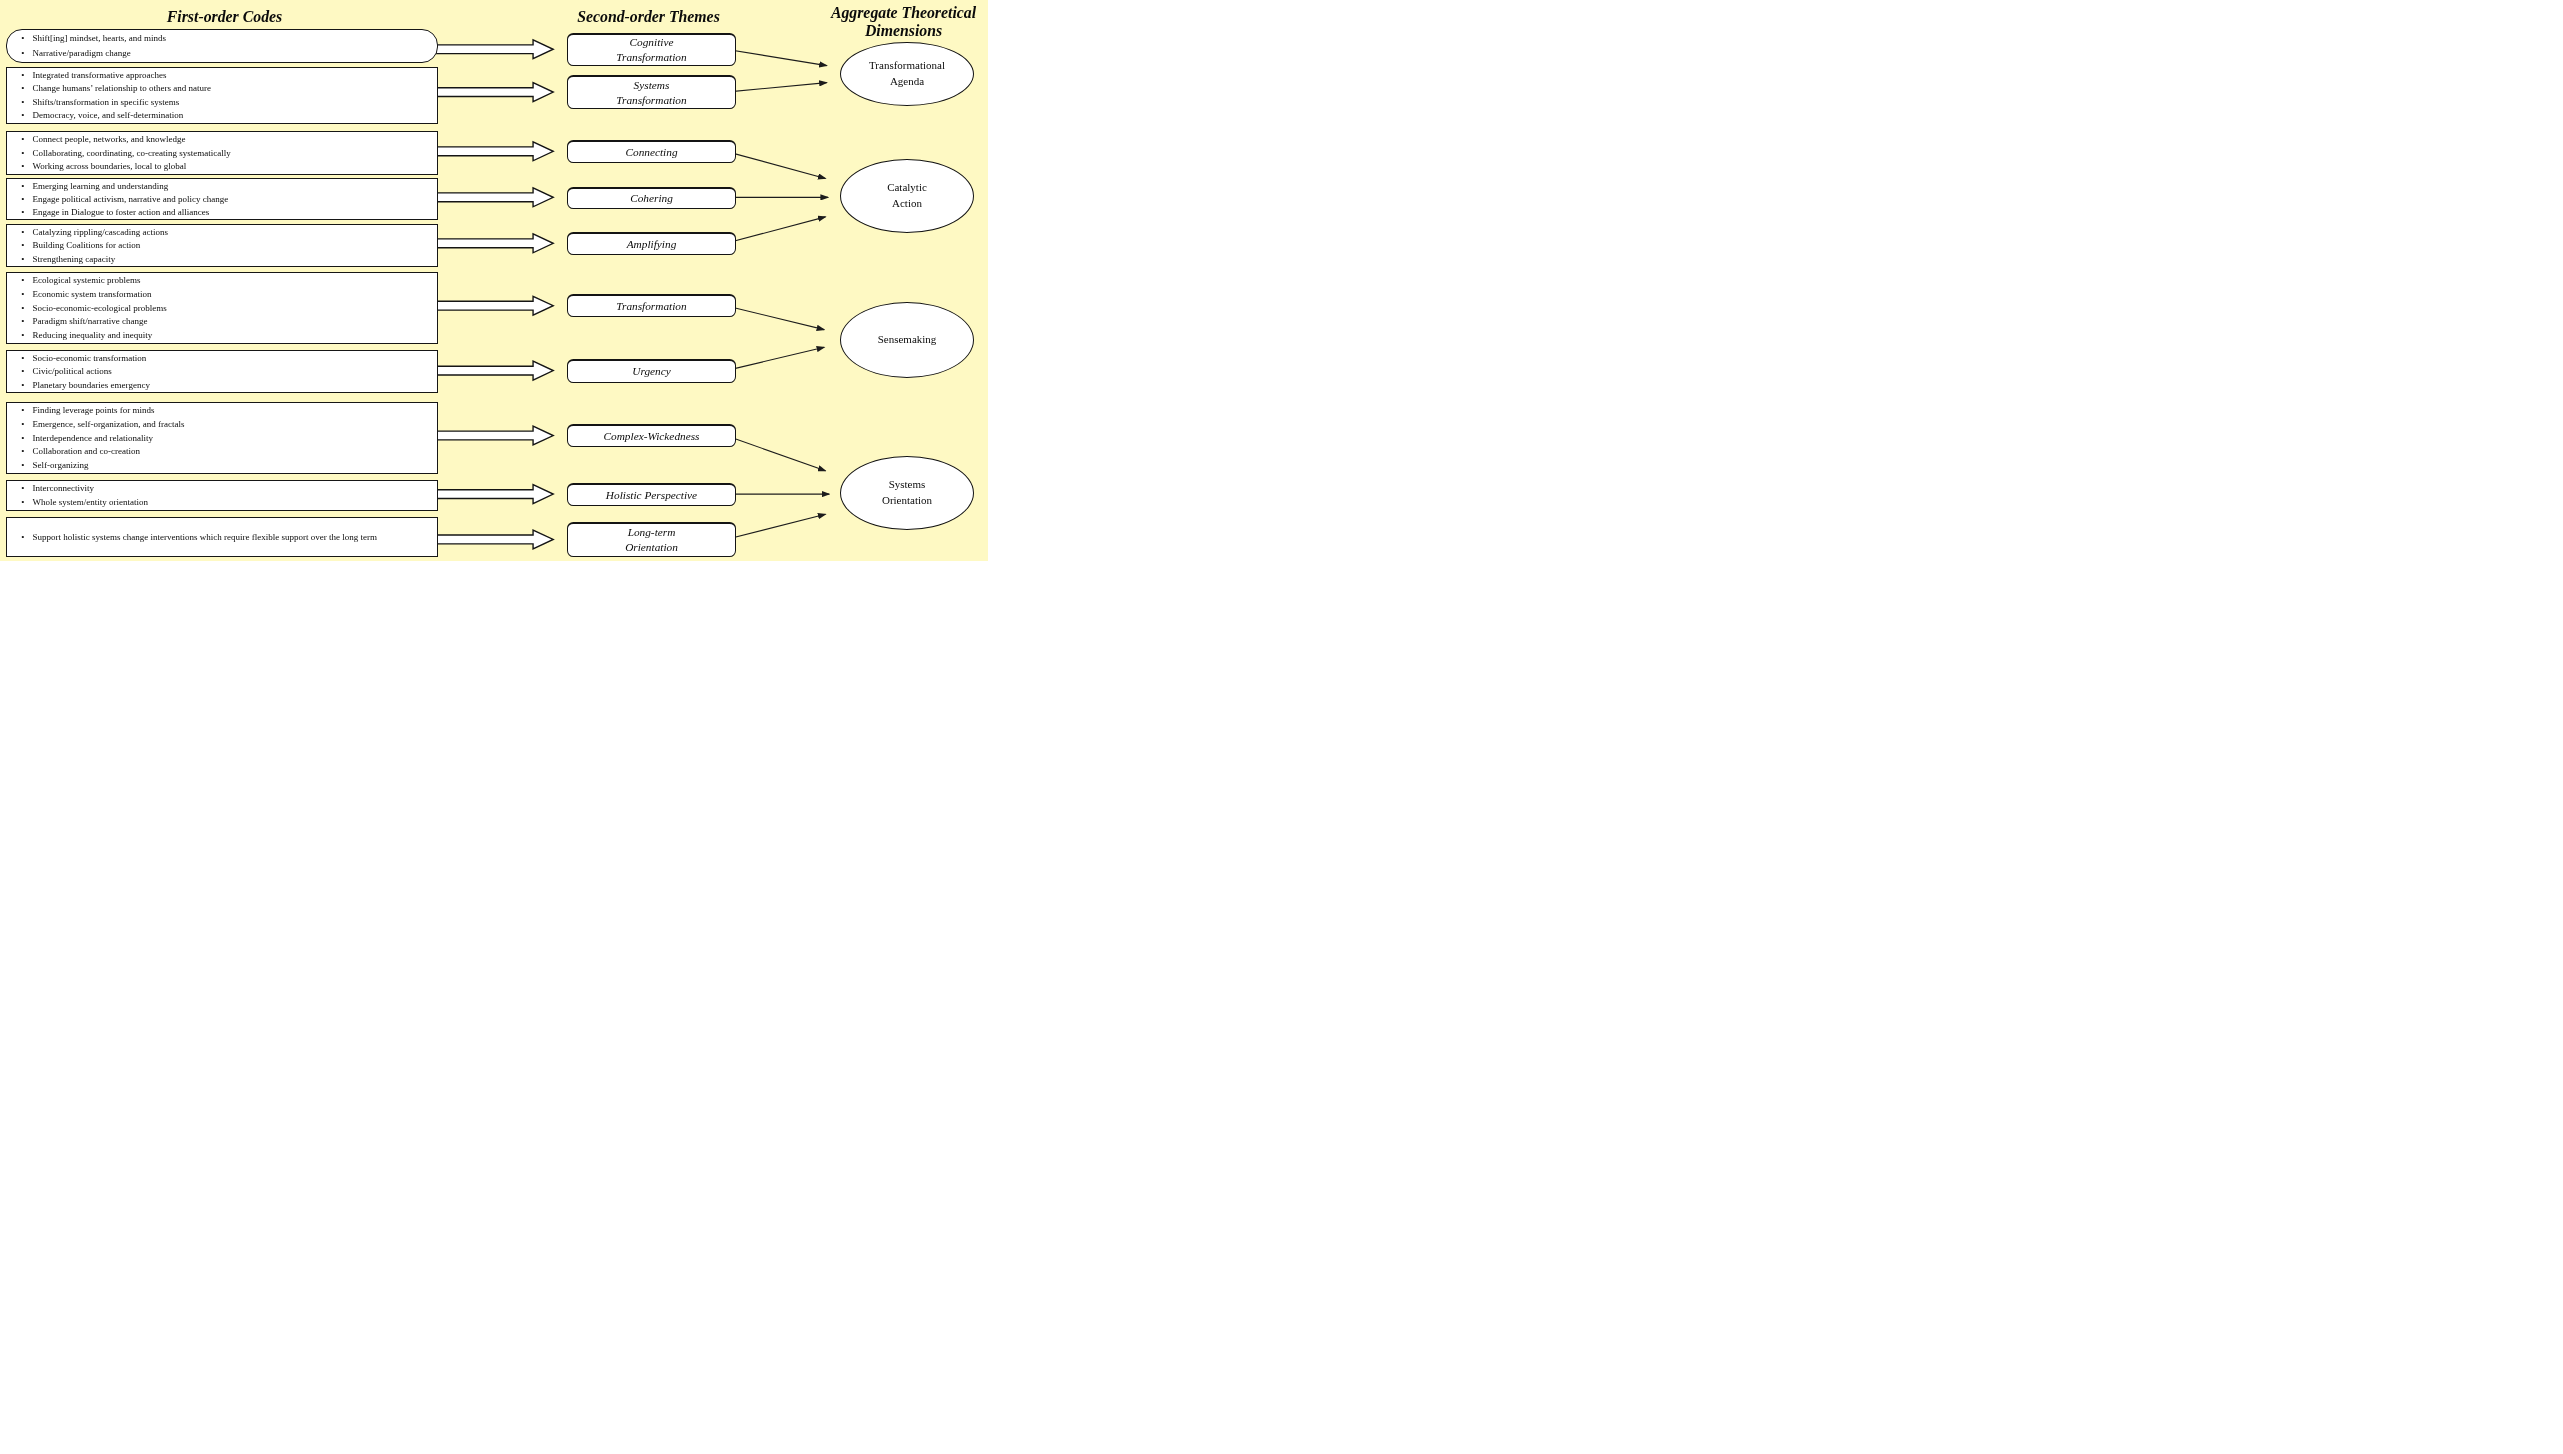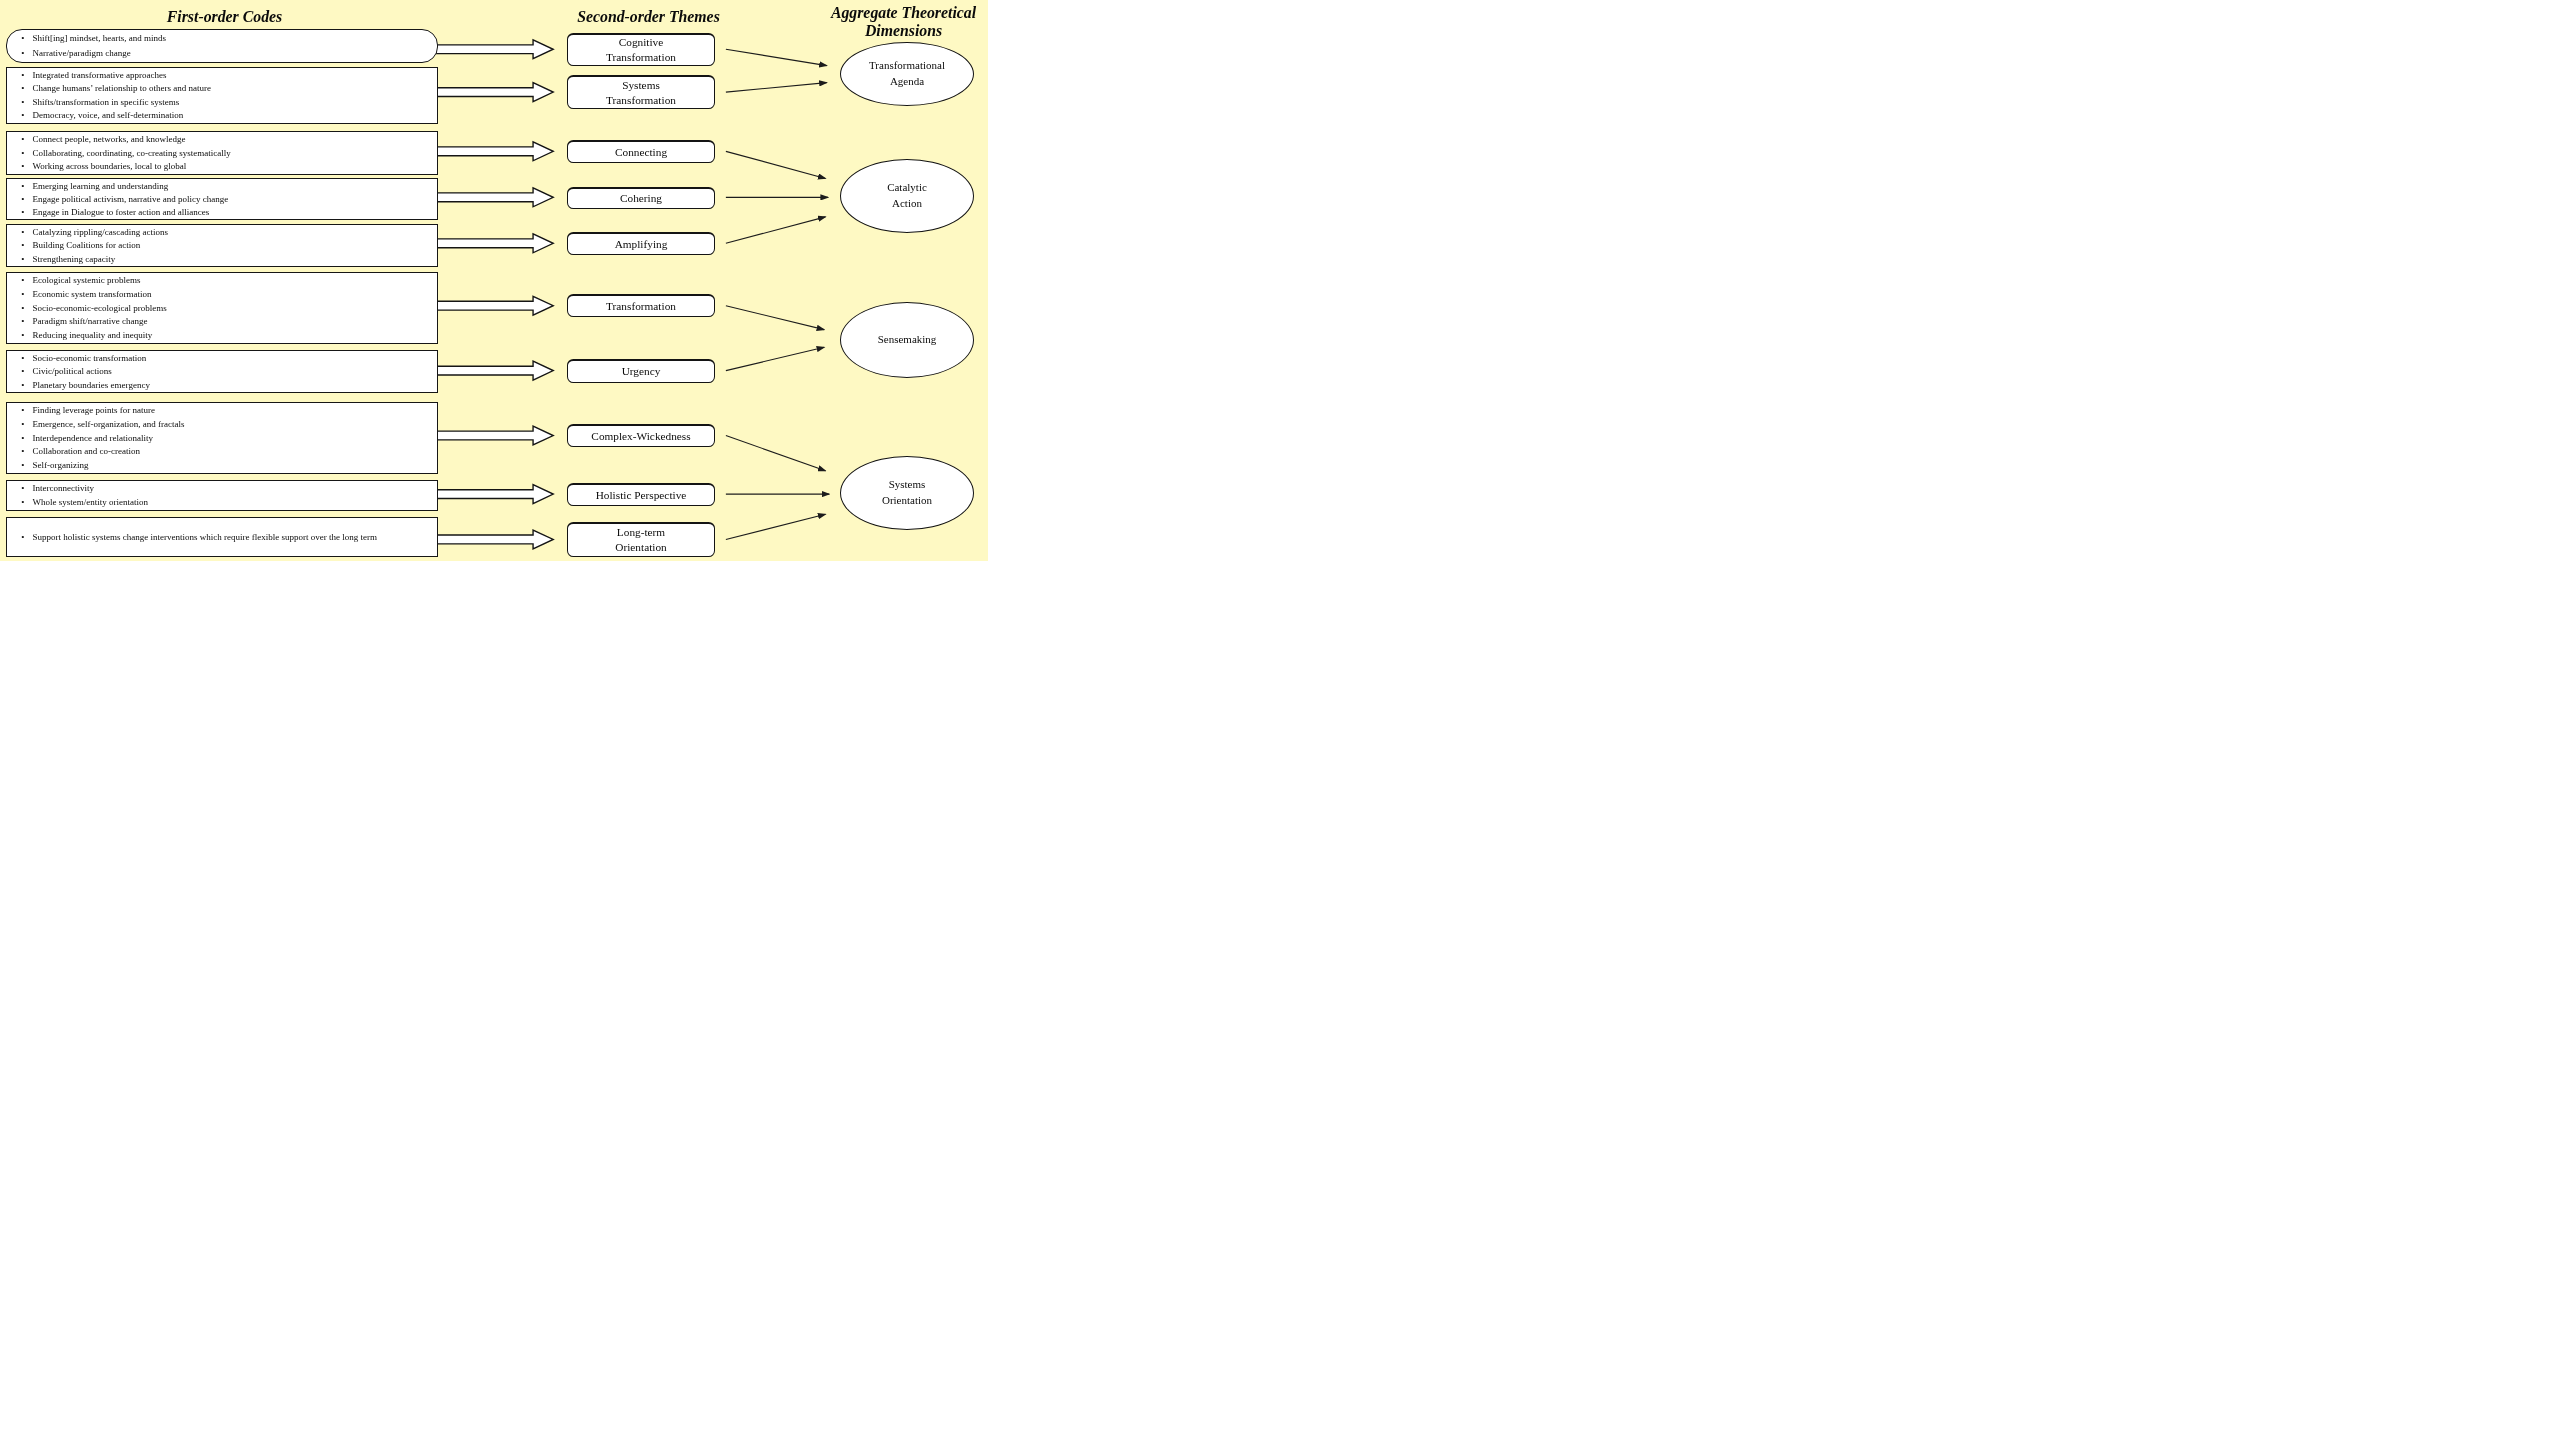--- a/index.html
+++ b/index.html
@@ -18,23 +18,23 @@
     display:flex;flex-direction:column;justify-content:space-evenly;
   }
   .fo-box ul{margin:0;padding:0 5px 0 14px;list-style:none;display:flex;flex-direction:column;justify-content:space-evenly;height:100%;}
   .fo-box li{
     font-size:9px;line-height:12.6px;display:flex;align-items:flex-start;
   }
   .fo-box li::before{content:"•";flex:0 0 11.3px;font-size:9px;}
   .fo-box li span{display:block;}
   
   .theme-box{
-    position:absolute;left:567px;width:148px;box-sizing:border-box;
+    position:absolute;left:567px;width:169px;box-sizing:border-box;
     border:1.3px solid #141414;border-top-width:2.5px;border-radius:6.3px;background:#ffffff;
-    display:flex;align-items:center;justify-content:center;text-align:center;
+    display:flex;align-items:center;justify-content:center;text-align:center;font-style:italic;
   }
   .theme-box .lbl{font-size:11.3px;line-height:15px;}
   .theme-box .lbl span{display:block;}
   
   .dim-ellipse{
     position:absolute;left:840px;width:134px;box-sizing:border-box;
     border:1.6px solid #141414;border-radius:50%;background:#ffffff;
     display:flex;align-items:center;justify-content:center;text-align:center;
   }
   .dim-ellipse .lbl{font-size:11px;line-height:15.8px;}
@@ -178,21 +178,21 @@
           <span>Civic/political actions</span>
         </li>
       <li>
           <span>Planetary boundaries emergency</span>
         </li>
     </ul>
   </div>
   <div class="fo-box" style="top:402px;height:72px;">
     <ul>
       <li>
-          <span>Finding leverage points for nature</span>
+          <span>Finding leverage points for minds</span>
         </li>
       <li>
           <span>Emergence, self-organization, and fractals</span>
         </li>
       <li>
           <span>Interdependence and relationality</span>
         </li>
       <li>
           <span>Collaboration and co-creation</span>
         </li>

